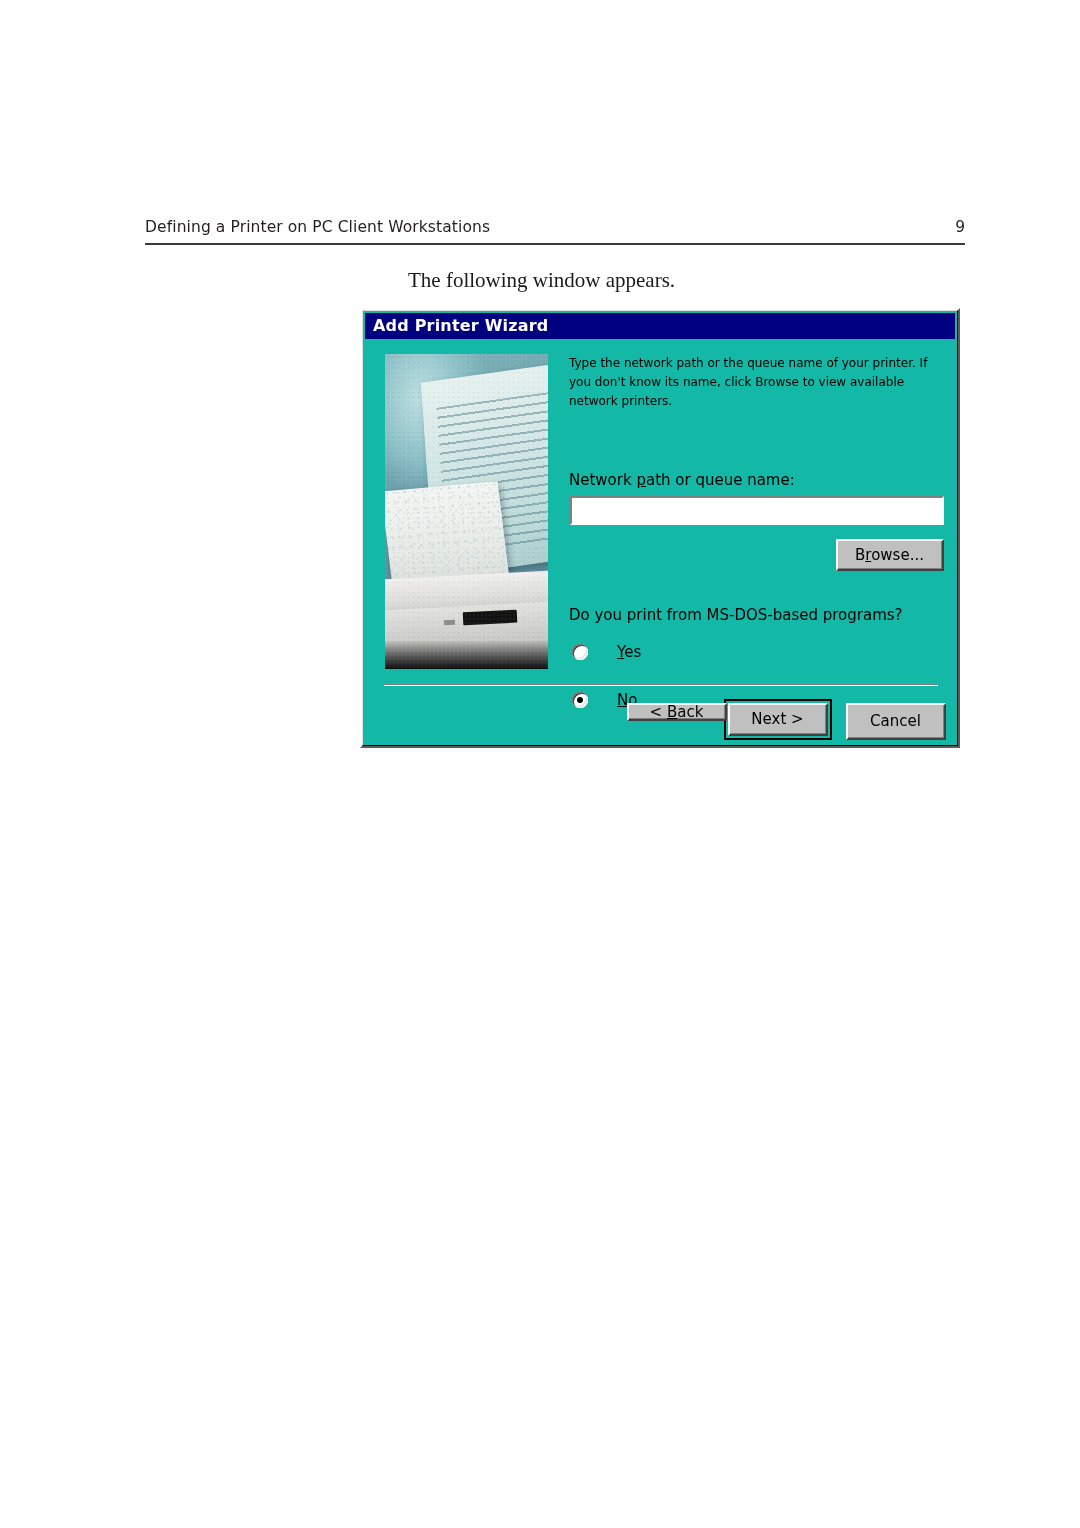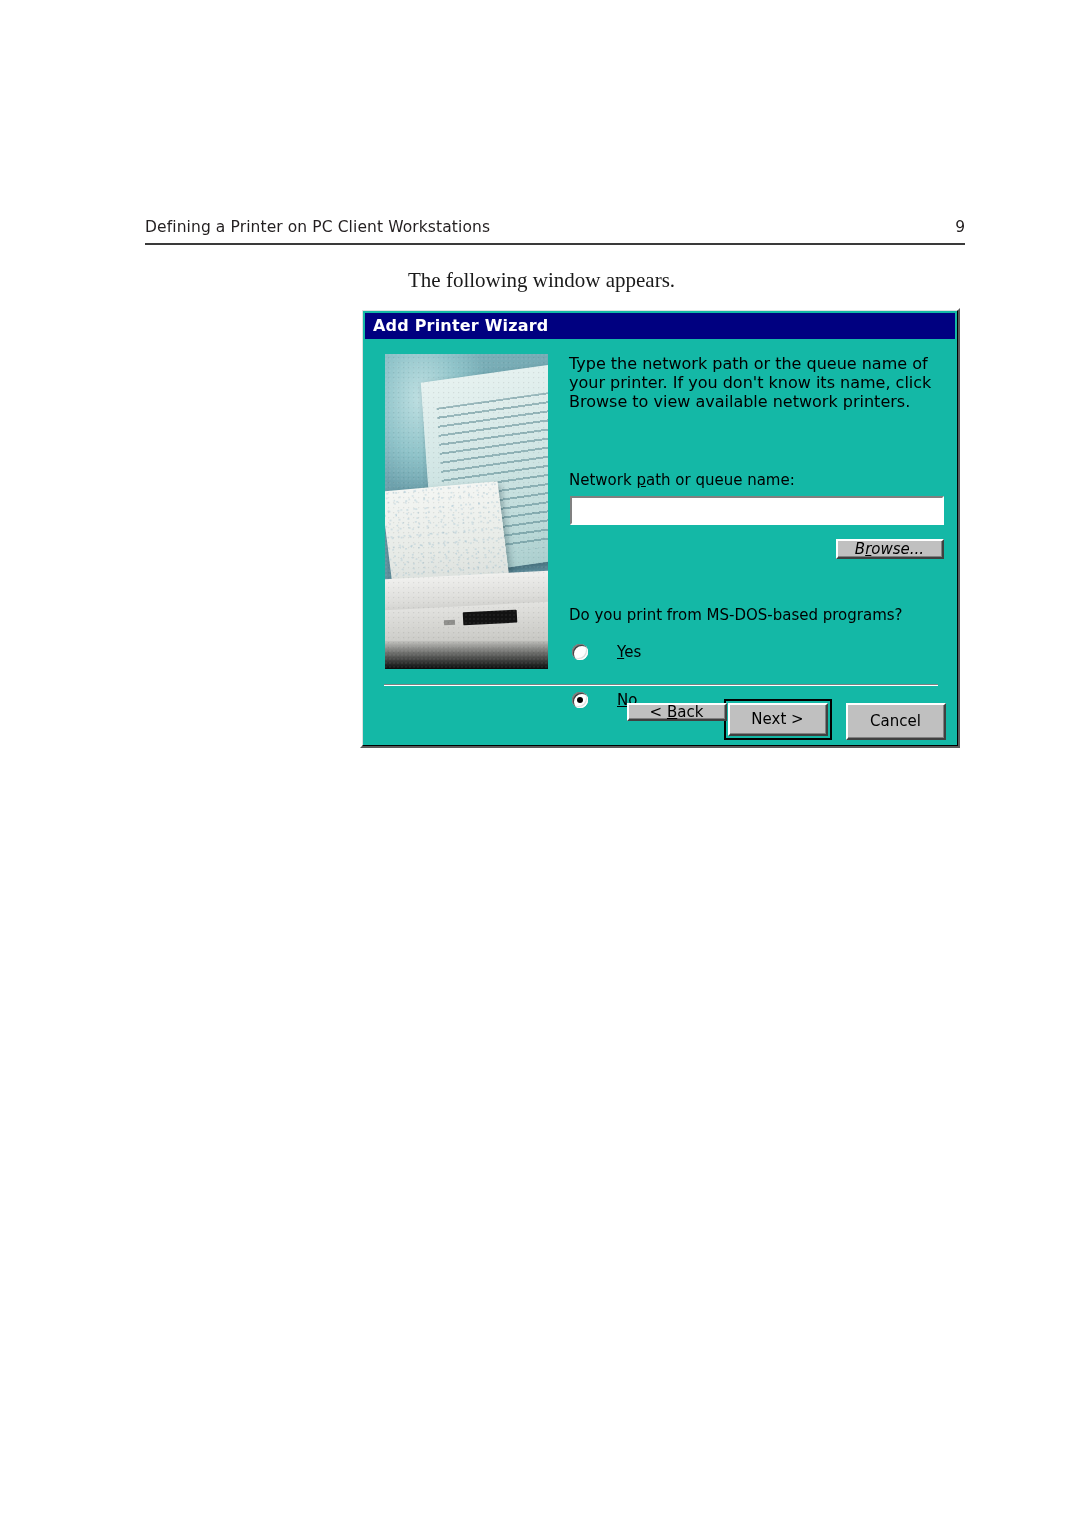--- a/index.html
+++ b/index.html
@@ -231,21 +231,21 @@
     position: absolute;
     left: 207px;
     top: 44px;
     width: 380px;
   }
   .instruction {
     position: absolute;
     left: 0;
     top: 0;
     width: 382px;
-    font-size: 16px;
+    font-size: 12px;
     line-height: 19px;
     color: #000000;
   }
   .field-label {
     position: absolute;
     left: 0;
     top: 117px;
     font-size: 15px;
     color: #000000;
     white-space: nowrap;
@@ -290,22 +290,21 @@
     border-bottom: 1px solid #808080;
     box-sizing: border-box;
     display: flex;
     align-items: center;
     justify-content: center;
   }
   .browse-btn {
     left: 267px;
     top: 185px;
     width: 108px;
-    height: 20px;
-    font-style: italic;
+    height: 32px;
   }
   .question {
     position: absolute;
     left: 0;
     top: 252px;
     font-size: 15px;
     color: #000000;
     white-space: nowrap;
   }
   .radio-row {

